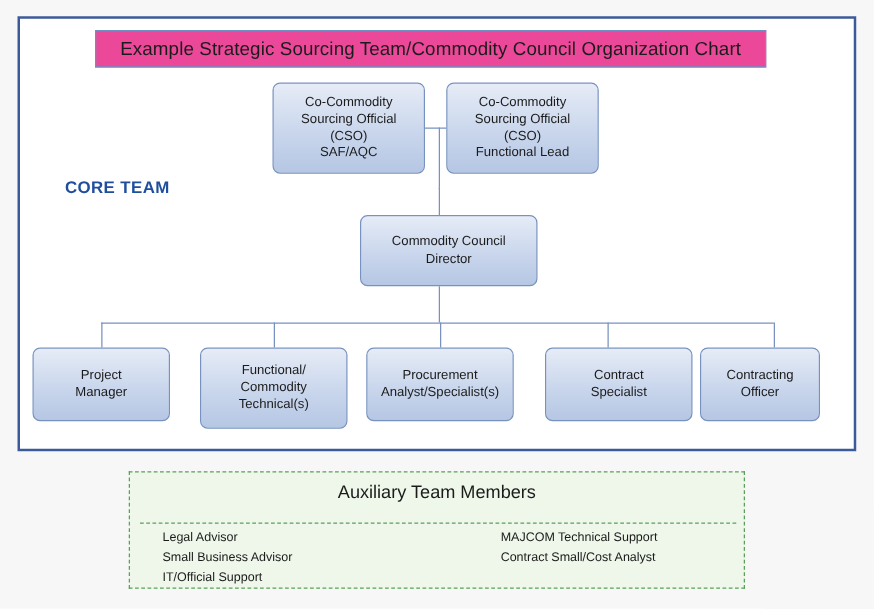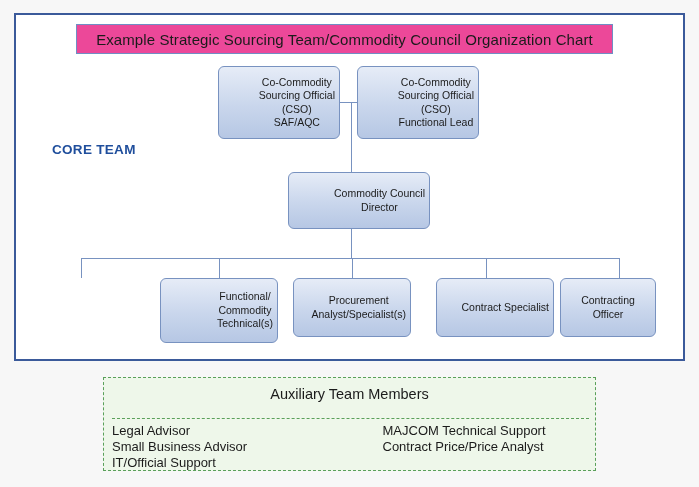--- a/index.html
+++ b/index.html
@@ -60,26 +60,26 @@
   }
   
   .node {
     position: absolute;
     box-sizing: border-box;
     border: 1px solid #7892c0;
     border-radius: 6px;
     background: linear-gradient(to bottom, #e6ecf7 0%, #c9d6ec 55%, #b6c7e4 100%);
     display: flex;
     align-items: center;
-    justify-content: flex-end;
+    justify-content: center;
     text-align: center;
     color: #1b1b1b;
     font-size: 10.5px;
     line-height: 1.28;
-    padding: 2px 4px;
+    padding: 2px 18px;
   }
   .node .lines {
     display: block;
   }
   .node.top {
     font-size: 10.5px;
   }
   .node.director {
     font-size: 10.5px;
   }
@@ -137,24 +137,25 @@
     display: flex;
   }
   .aux-col {
     width: 50%;
   }
   .aux-col.right {
     padding-left: 32px;
     box-sizing: border-box;
   }
   .aux-item {
-    font-size: 13px;
+    font-size: 10px;
     color: #1b1b1b;
     line-height: 16px;
     white-space: nowrap;
+    margin-left: 18px;
   }
 </style>
 </head>
 <body>
 
 <div id="root">
 
   <div class="core-frame"></div>
 
   <div class="chart-title">
@@ -197,20 +198,25 @@
     </span>
   </div>
 
   <div class="node director" id="node-director">
     <span class="lines">
       <span>Commodity Council</span><br>
       <span>Director</span>
     </span>
   </div>
 
+  <div class="node" id="node-project-manager">
+    <span class="lines">
+      <span>Project Manager</span>
+    </span>
+  </div>
 
   <div class="node" id="node-functional-spec">
     <span class="lines">
       <span>Functional/</span><br>
       <span>Commodity</span><br>
       <span>Technical(s)</span>
     </span>
   </div>
 
   <div class="node" id="node-procurement-analyst">
@@ -236,18 +242,18 @@
     <div class="aux-title">Auxiliary Team Members</div>
     <div class="aux-sep"></div>
     <div class="aux-cols">
       <div class="aux-col">
         <div class="aux-item">Legal Advisor</div>
         <div class="aux-item">Small Business Advisor</div>
         <div class="aux-item">IT/Official Support</div>
       </div>
       <div class="aux-col right">
         <div class="aux-item">MAJCOM Technical Support</div>
-        <div class="aux-item">Contract Price/Price Analyst</div>
+        <div class="aux-item">Contract Small/Cost Analyst</div>
       </div>
     </div>
   </div>
 
 </div>
 
 </body></html>

